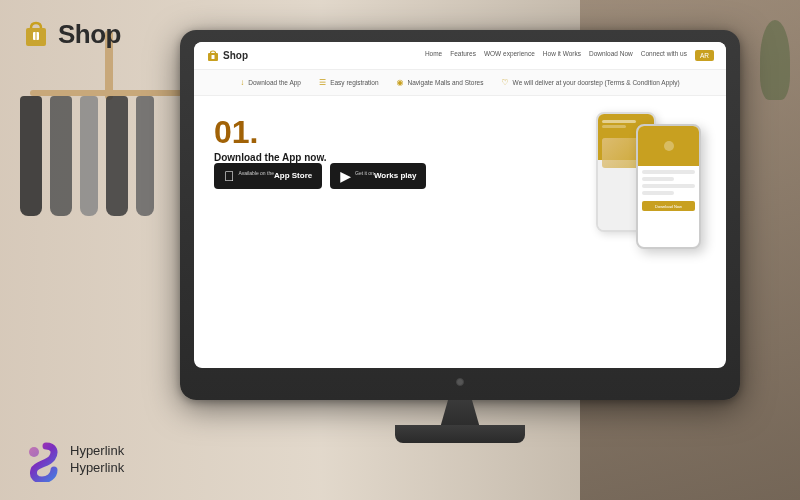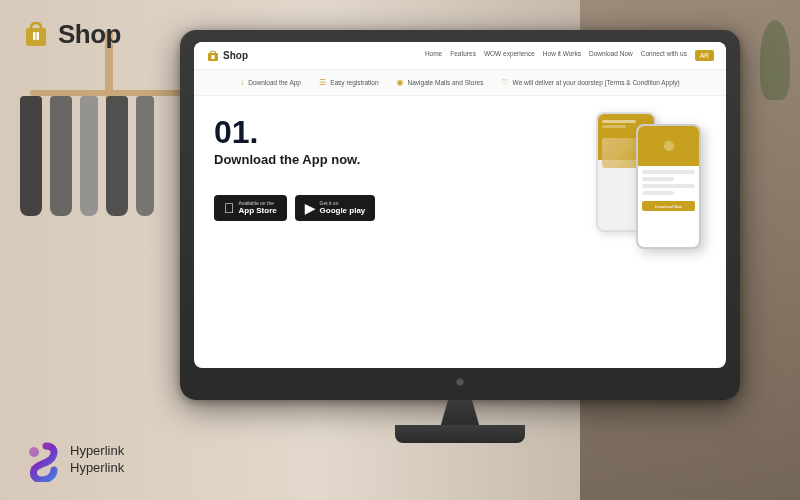--- a/index.html
+++ b/index.html
@@ -250,30 +250,30 @@
     }
 
     .content-left {
       flex: 1;
       padding-top: 4px;
     }
 
     .step-number {
       font-size: 32px;
       font-weight: bold;
-      color: #0f172a;
+      color: #a16207;
       line-height: 1;
       margin-bottom: 4px;
     }
 
     .download-title {
-      font-size: 13px;
+      font-size: 10px;
       font-weight: bold;
       color: #1a1a1a;
-      margin-bottom: 28px;
+      margin-bottom: 0;
     }
 
     .store-buttons {
       display: flex;
       gap: 8px;
       flex-wrap: wrap;
     }
 
     .store-btn {
       display: flex;
@@ -285,21 +285,21 @@
       padding: 5px 10px;
       cursor: pointer;
     }
 
     .store-btn-icon {
       font-size: 14px;
     }
 
     .store-btn-text {
       display: flex;
-      flex-direction: column;
+      flex-direction: row;
     }
     .store-btn-sub {
       font-size: 5px;
       color: #ccc;
       line-height: 1;
     }
     .store-btn-main {
       font-size: 8px;
       font-weight: bold;
       color: white;
@@ -475,21 +475,21 @@
                 <div class="store-btn-text">
                   <span class="store-btn-sub">Available on the</span>
                   <span class="store-btn-main">App Store</span>
                 </div>
               </div>
 
               <div class="store-btn">
                 <span class="store-btn-icon">▶</span>
                 <div class="store-btn-text">
                   <span class="store-btn-sub">Get it on</span>
-                  <span class="store-btn-main">Google play</span>
+                  <span class="store-btn-main">Works play</span>
                 </div>
               </div>
             </div>
           </div>
 
           <div class="phones-right">
 
             <div class="phone-back">
               <div class="phone-back-inner">
                 <div style="padding:6px 4px;">

